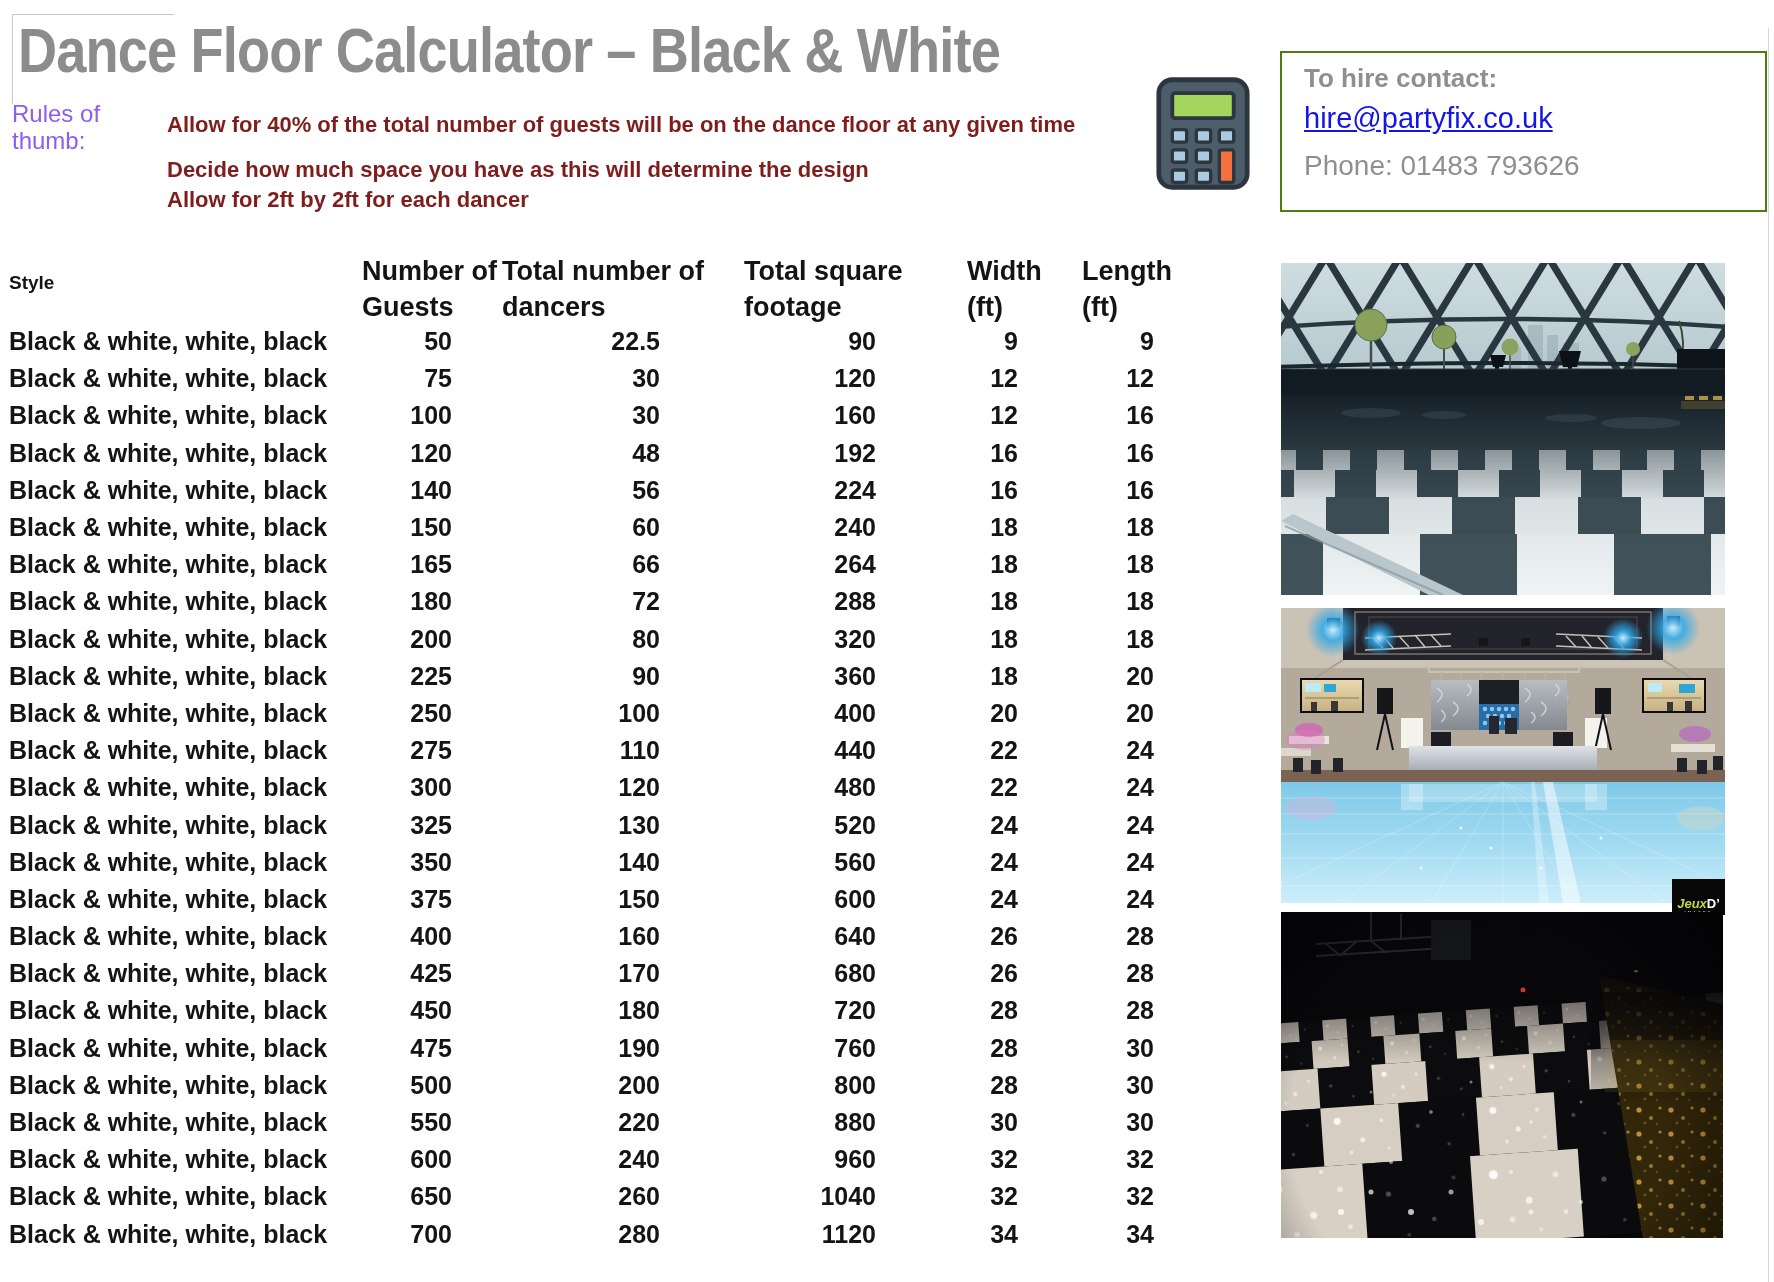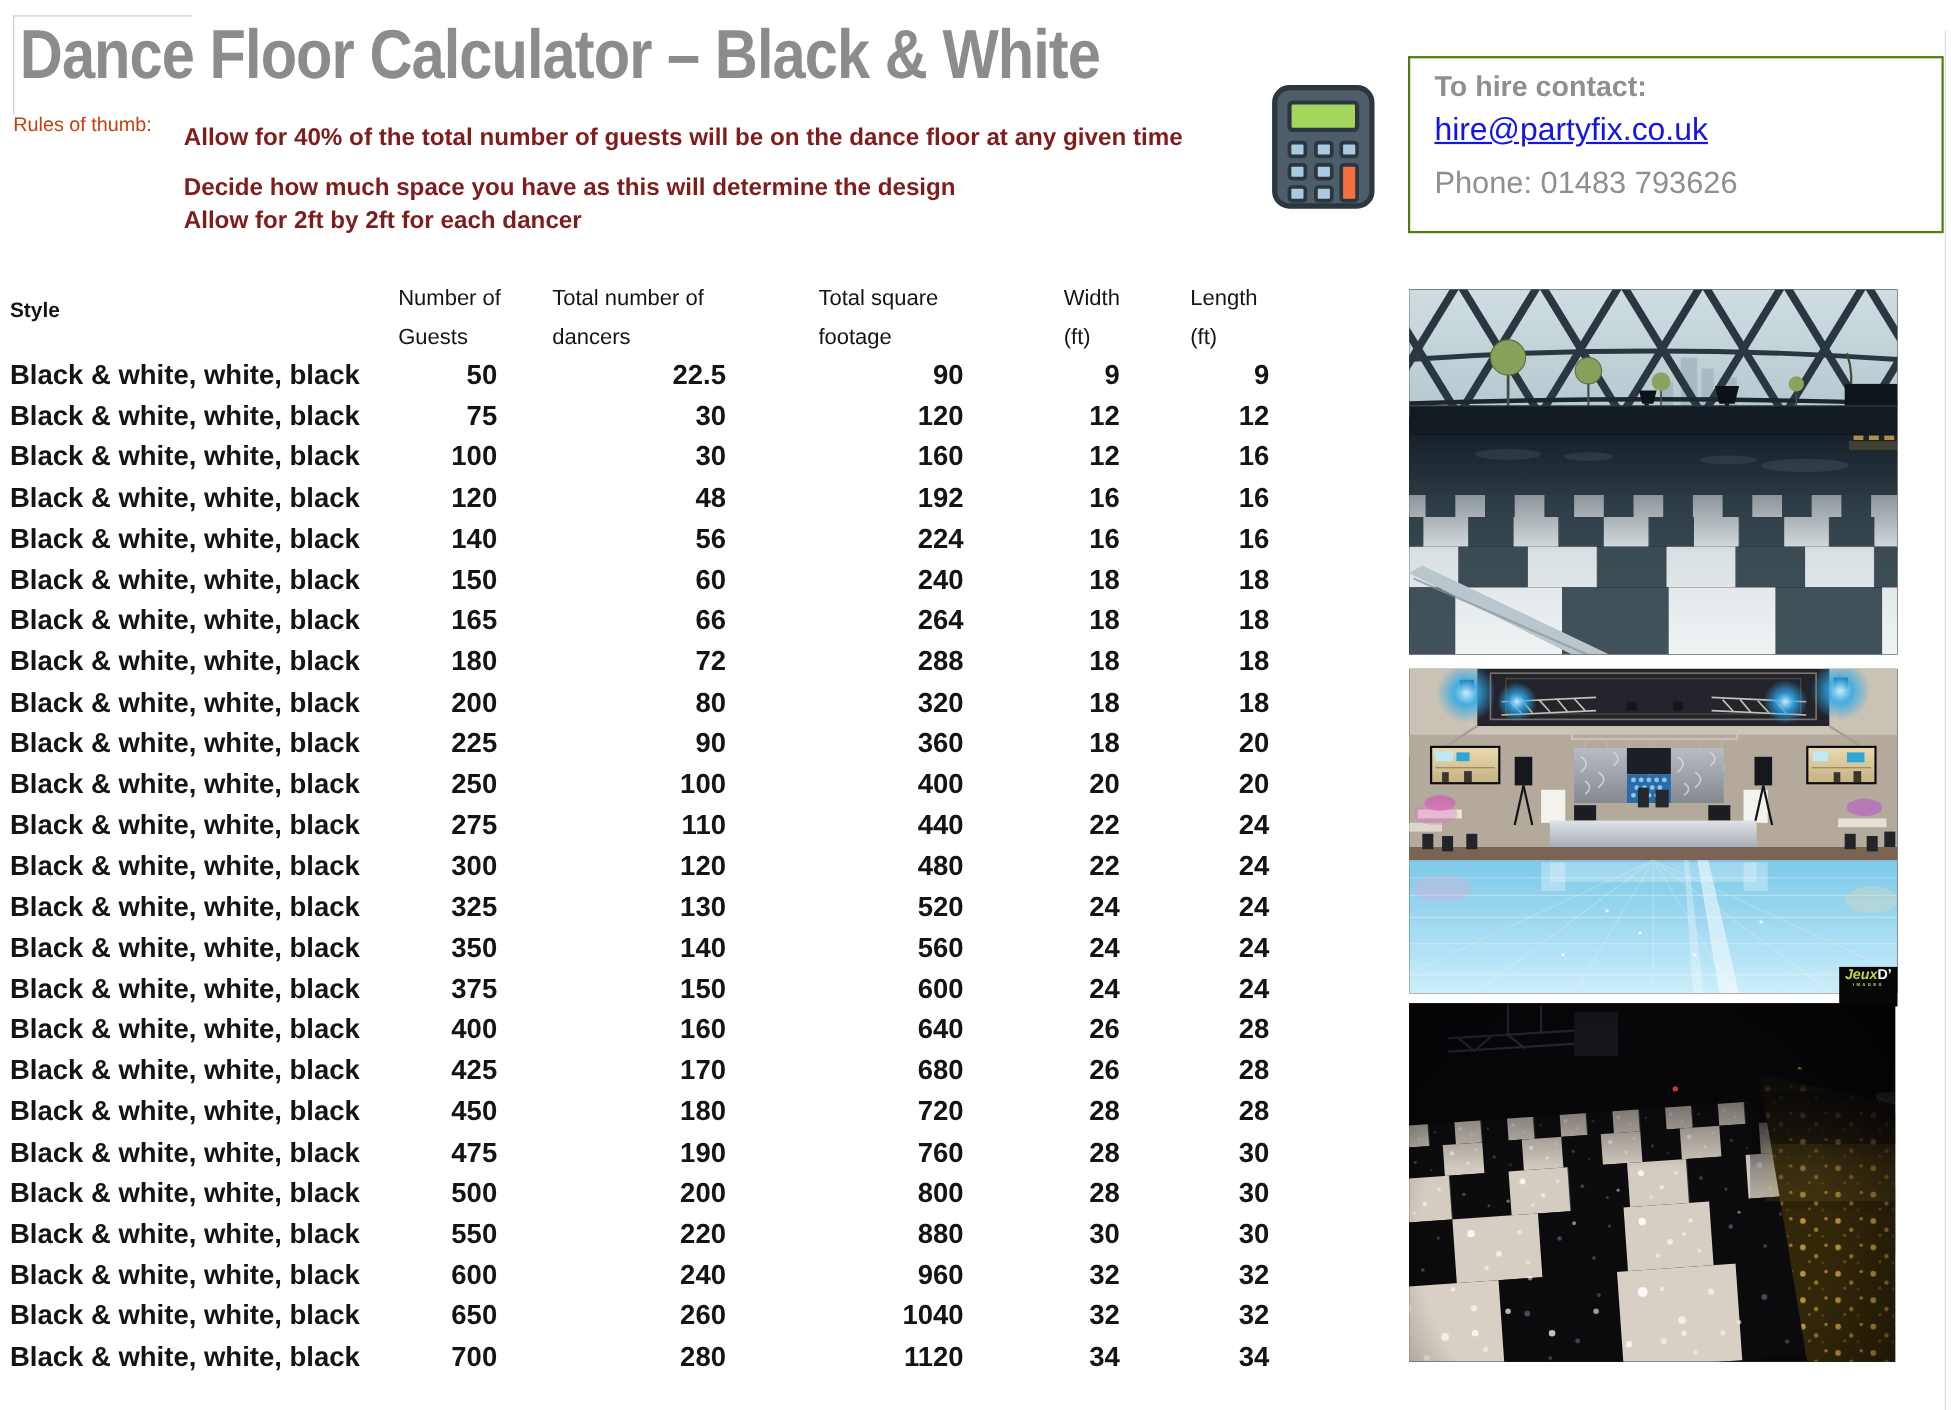--- a/index.html
+++ b/index.html
@@ -9,54 +9,54 @@
   .abs{position:absolute;}
 
   
   .corner-h{left:12px;top:14px;width:162px;height:1px;background:#c9c9c9;}
   .corner-v{left:12px;top:14px;width:1px;height:90px;background:#c9c9c9;}
   .edge-right{left:1768px;top:28px;width:1px;height:1254px;background:#d6d6d6;}
 
   
   .page-title{left:18px;top:14px;margin:0;font-size:63px;font-weight:bold;color:#8c8c8c;
               white-space:nowrap;transform:scaleX(.86);transform-origin:left top;letter-spacing:-1px;}
-  .rules-label{left:12px;top:100px;width:150px;font-size:18px;line-height:27px;color:#c2410c;}
+  .rules-label{left:12px;top:100px;width:150px;font-size:24px;line-height:27px;color:#8b5cf6;}
   .rule{left:167px;font-size:22px;color:#7f1d1d;white-space:nowrap;font-weight:bold;}
   .rule-0{top:112px;} .rule-1{top:157px;} .rule-2{top:187px;}
 
   
   .calc{left:1155px;top:75px;width:96px;height:117px;}
 
   
   .contact-box{left:1280px;top:51px;width:483px;height:157px;border:2px solid #4d7c0f;background:#fff;}
   .contact-heading{left:22px;top:10px;font-size:26px;font-weight:bold;color:#8f8f8f;white-space:nowrap;}
   .contact-email{left:22px;top:49px;font-size:29px;font-weight:normal;color:#1414e6;
                  text-decoration:underline;white-space:nowrap;}
   .contact-phone{left:22px;top:97px;font-size:28px;color:#8f8f8f;white-space:nowrap;}
 
   
   .style-header{left:9px;top:272px;font-size:19px;font-weight:600;}
-  .col-head{top:253px;font-size:20px;font-weight:400;line-height:36px;white-space:nowrap;}
+  .col-head{top:253px;font-size:27px;font-weight:700;line-height:36px;white-space:nowrap;}
   .ch-0{left:362px;} .ch-1{left:502px;} .ch-2{left:744px;} .ch-3{left:967px;} .ch-4{left:1082px;}
   .rows{left:0;top:323px;width:1154px;}
   .row{display:grid;grid-template-columns:362px 90px 208px 216px 142px 136px;
        height:37.2px;align-items:center;font-size:25px;font-weight:700;}
   .cell-style{padding-left:9px;white-space:nowrap;}
   .cell-num{text-align:right;}
 
   
   .photo{position:absolute;overflow:hidden;background:#000;}
   .photo svg{display:block;width:100%;height:100%;}
   .photo-1{left:1281px;top:263px;width:444px;height:332px;}
   .photo-2{left:1281px;top:608px;width:444px;height:295px;}
   .photo-3{left:1281px;top:912px;width:442px;height:326px;}
 
   
   .watermark{left:1672px;top:879px;width:53px;height:36px;background:#070707;
-             display:flex;flex-direction:column;align-items:center;justify-content:flex-start;}
+             display:flex;flex-direction:column;align-items:center;justify-content:flex-end;}
   .wm-line{font-size:13px;line-height:13px;font-weight:bold;white-space:nowrap;}
   .wm-brand{color:#c6d63b;font-style:italic;}
   .wm-d{color:#ffffff;}
   .wm-sub{font-size:4px;line-height:5px;letter-spacing:2px;color:#c6d63b;font-weight:bold;}
 </style>
 </head>
 <body>
 
 <div class="abs corner-h"></div>
 <div class="abs corner-v"></div>

